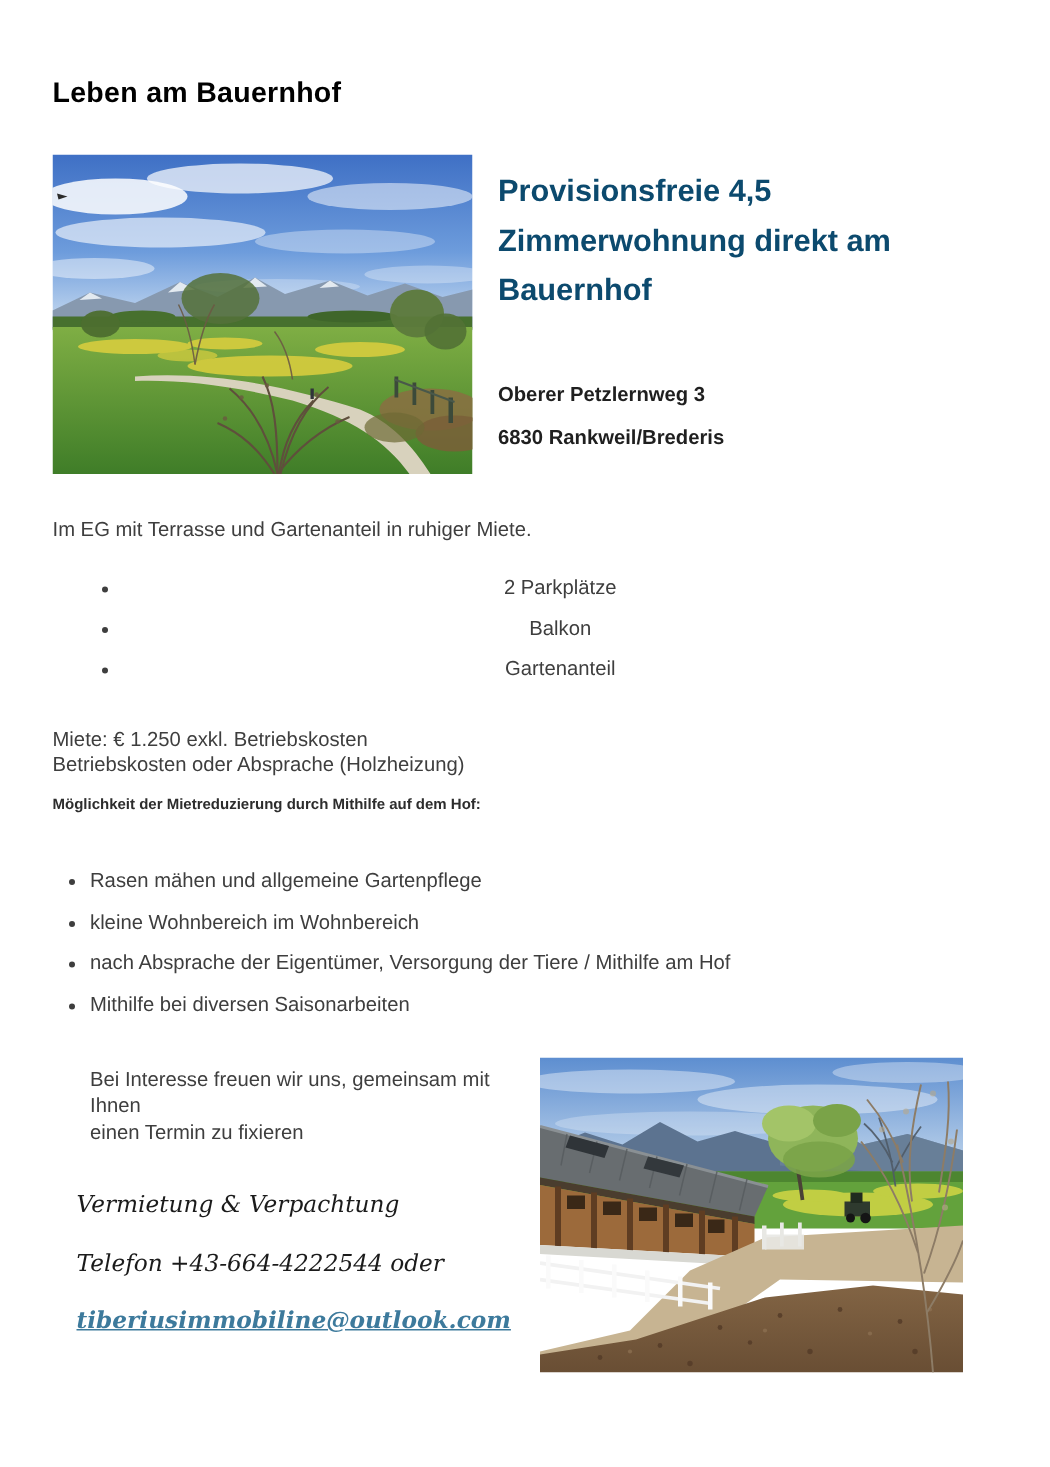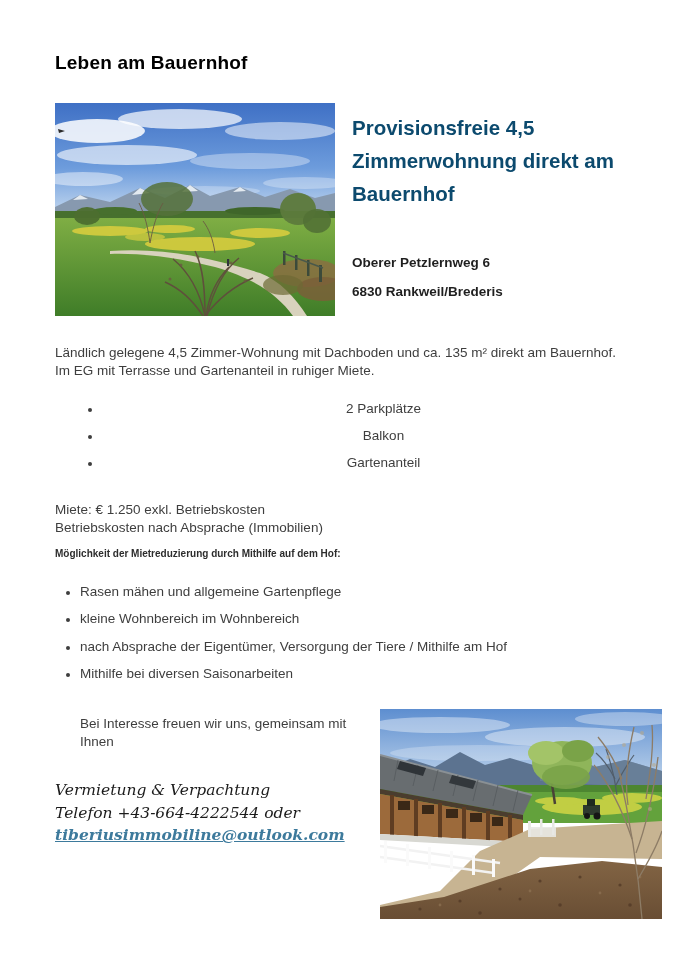--- a/index.html
+++ b/index.html
@@ -6,21 +6,21 @@
   html,body { margin:0; padding:0; background:#ffffff; }
   body {
     width:700px; height:978px;
     font-family:"Liberation Sans", sans-serif;
     color:var(--body-text,#3e3e3e);
     -webkit-font-smoothing:antialiased;
   }
   .page {
     box-sizing:border-box;
     width:700px; height:978px;
-    padding:52px 35px 0 55px;
+    padding:52px 35px 0 35px;
     overflow:hidden;
     background:#ffffff;
   }
   .doc-title {
     font-size:19px; font-weight:700; color:#000;
     letter-spacing:.2px;
     margin:0 0 29px 0;
   }
   .hero { display:flex; gap:17px; }
   .photo { display:block; flex:0 0 auto; }
@@ -39,33 +39,33 @@
   .intro p, .rent p, .closing p { font-size:13.5px; line-height:17.5px; margin:0; }
   ul { margin:0; }
   ul li::marker { color:var(--body-text,#3e3e3e); font-size:12px; }
   .features { margin-top:23px; padding-left:47px;text-align:center; }
   .features li { font-size:13.5px; line-height:14px; margin-bottom:13px; }
   .rent { margin-top:31px; }
   .reduction {
     margin:9px 0 0 0; font-size:10px; font-weight:700;
     color:#2d2d2d; line-height:17.5px;
   }
-  .chores { margin-top:22px; padding-left:25px; }
+  .chores { margin-top:35px; padding-left:25px; }
   .chores li { font-size:13.5px; line-height:14px; margin-bottom:13.5px; }
   .bottom { display:flex; margin-top:28px; }
   .bottom-left { width:325px; flex:0 0 auto; }
   .closing { margin:6px 0 0 25px; }
   .contact {
     margin-top:29px;
     font-family:"DejaVu Serif", serif;
     font-style:italic;
     color:#1b1b1b;
   }
   .contact .company { font-size:19px; font-weight:700; margin:0 0 5px 0; line-height:24px; }
-  .contact p { font-size:15.5px; margin:0; line-height:22.5px; }
+  .contact p { font-size:15.5px; margin:16px; line-height:22.5px; }
   .email {
     color:var(--email-link,#3d7a9c);
     text-decoration:underline;
     cursor:pointer;
     font-weight:bold;
   }
 </style>
 </head>
 <body>
 
@@ -153,55 +153,55 @@
           <circle cx="176" cy="160" r="1.5"></circle>
             <circle cx="190" cy="178" r="1.5"></circle>
           <circle cx="115" cy="176" r="1.5"></circle>
         </g>
       </svg>
     </div>
 
     <div class="hero-right">
       <h2 class="hero-heading">Provisionsfreie 4,5 Zimmerwohnung direkt am Bauernhof</h2>
       <div class="address">
-        <p>Oberer Petzlernweg 6</p>
+        <p>Oberer Petzlernweg 3</p>
         <p>6830 Rankweil/Brederis</p>
       </div>
     </div>
   </div>
 
   <div class="intro">
-    <p>Ländlich gelegene 4,5 Zimmer-Wohnung mit Dachboden und ca. 135 m² direkt am Bauernhof.</p>
     <p>Im EG mit Terrasse und Gartenanteil in ruhiger Miete.</p>
   </div>
 
   <ul class="features">
     <li>2 Parkplätze</li>
     <li>Balkon</li>
     <li>Gartenanteil</li>
   </ul>
 
   <div class="rent">
     <p>Miete: € 1.250 exkl. Betriebskosten</p>
-    <p>Betriebskosten nach Absprache (Immobilien)</p>
+    <p>Betriebskosten oder Absprache (Holzheizung)</p>
   </div>
 
   <p class="reduction">Möglichkeit der Mietreduzierung durch Mithilfe auf dem Hof:</p>
 
   <ul class="chores">
     <li>Rasen mähen und allgemeine Gartenpflege</li>
     <li>kleine Wohnbereich im Wohnbereich</li>
     <li>nach Absprache der Eigentümer, Versorgung der Tiere / Mithilfe am Hof</li>
     <li>Mithilfe bei diversen Saisonarbeiten</li>
   </ul>
 
   <div class="bottom">
     <div class="bottom-left">
       <div class="closing">
         <p>Bei Interesse freuen wir uns, gemeinsam mit Ihnen</p>
+        <p>einen Termin zu fixieren</p>
       </div>
       <div class="contact">
         <p>Vermietung &amp; Verpachtung</p>
         <p>Telefon +43-664-4222544 oder</p>
         <p><a class="email">tiberiusimmobiline@outlook.com</a></p>
       </div>
     </div>
 
     <div class="photo">
       <svg width="282" height="210" viewBox="0 0 282 210" preserveAspectRatio="none">

